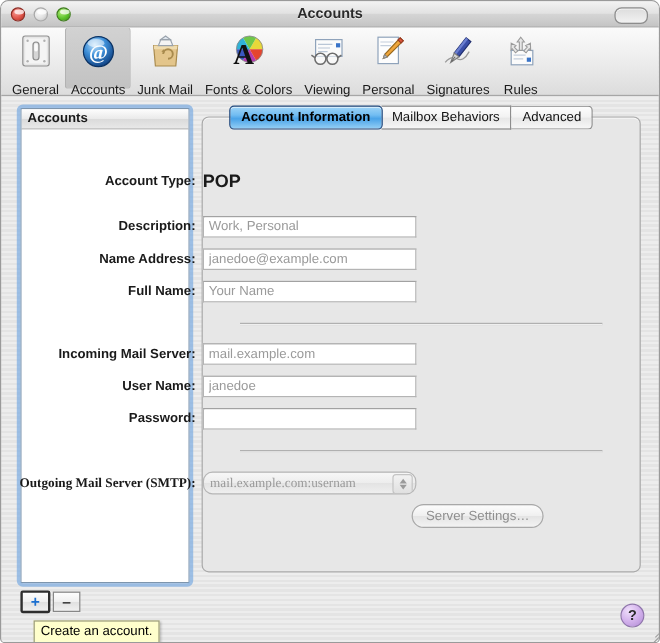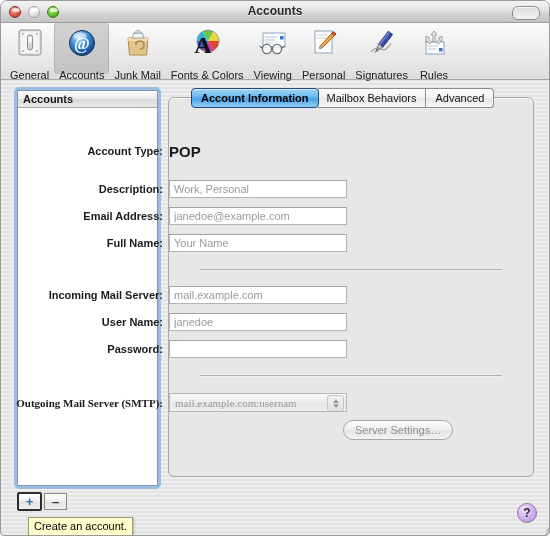--- a/index.html
+++ b/index.html
@@ -311,21 +311,21 @@
     height: 1px;
     background: #b0b0b0;
     border-bottom: 1px solid rgba(255,255,255,.8);
   }
 
   
   .popup {
     width: 178px; height: 19px;
     box-sizing: border-box;
     border: 1px solid #b6b6b6;
-    border-radius: 0;
+    border-radius: 8px;
     background: linear-gradient(to bottom, #f7f7f7 0%, #ededed 50%, #e3e3e3 51%, #efefef 100%);
     display: flex; align-items: center;
     position: relative;
     font-size: 11px;
     color: #9a9a9a;
     padding: 0 20px 0 5px;
     overflow: hidden;
     white-space: nowrap;
   }
   .popup .arrows {
@@ -566,21 +566,21 @@
         <span class="form-label">Account Type:</span>
         <span class="form-value">POP</span>
       </div>
 
       <div class="form-row" style="left:-168px; top:82px; width:366px;">
         <span class="form-label">Description:</span>
         <input class="tf" type="text" placeholder="Work, Personal" style="">
       </div>
 
       <div class="form-row" style="left:-168px; top:109px; width:366px;">
-        <span class="form-label">Email Address:</span>
+        <span class="form-label">Name Address:</span>
         <input class="tf" type="text" placeholder="janedoe@example.com" style="">
       </div>
 
       <div class="form-row" style="left:-168px; top:136px; width:366px;">
         <span class="form-label">Full Name:</span>
         <input class="tf" type="text" placeholder="Your Name" style="">
       </div>
 
       <div class="divider" style="top:171px;"></div>
 

